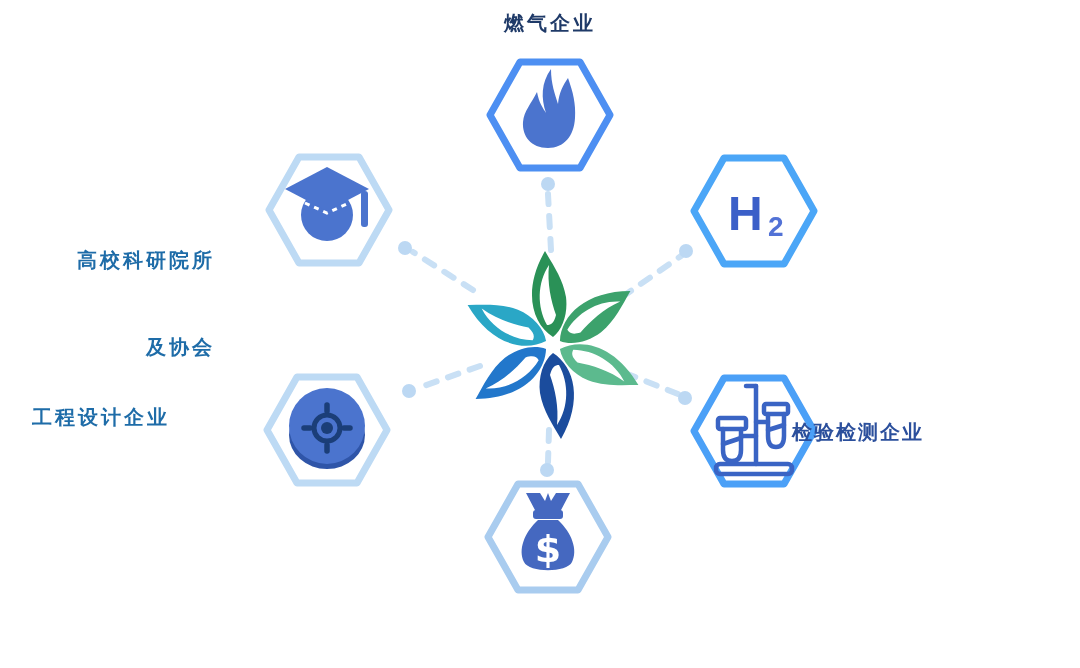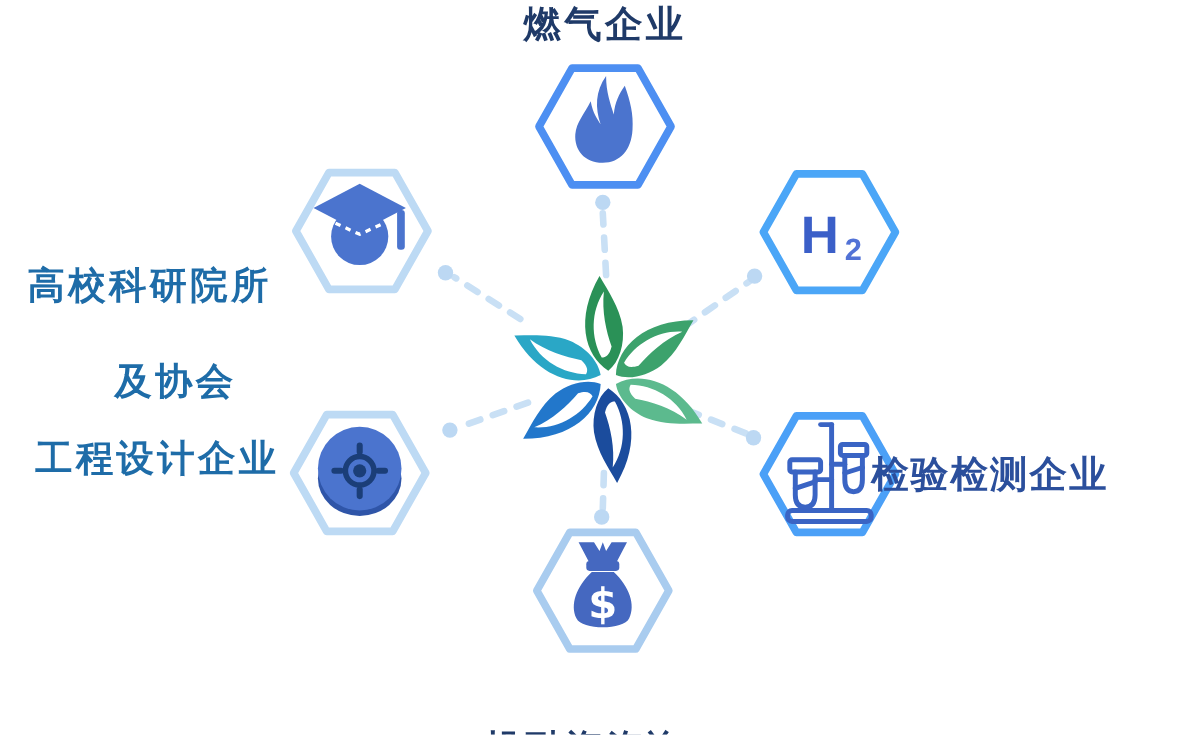--- a/index.html
+++ b/index.html
@@ -9,21 +9,21 @@
   }
   .layer { position:absolute; left:0; top:0; }
   .node { position:absolute; width:128px; height:118px; }
   .node svg { display:block; width:128px; height:118px; }
   .node-gas         { left:486px; top:56px;  }
   .node-hydrogen    { left:690px; top:152px; }
   .node-testing     { left:690px; top:372px; }
   .node-finance     { left:484px; top:478px; }
   .node-engineering { left:263px; top:371px; }
   .node-academia    { left:265px; top:151px; }
-  .label { position:absolute; font-weight:bold; font-size:34px; letter-spacing:3px; line-height:30px; white-space:pre; }
+  .label { position:absolute; font-weight:bold; font-size:20px; letter-spacing:3px; line-height:30px; white-space:pre; }
   .navy  { color:#1F3A68; }
   .steel { color:#1E6CA8; }
   .royal { color:#2B4F9C; }
   .label-gas         { left:430px; top:8px;   width:240px; text-align:center; }
   .label-hydrogen    { left:842px; top:188px; }
   .label-testing     { left:792px; top:417px; letter-spacing:2px;text-align:right; }
   .label-finance     { left:433px; top:604px; width:200px; text-align:center; line-height:31px; }
   .label-engineering { left:32px;  top:402px; }
   .label-academia    { left:25px;  top:188px; width:190px; text-align:right; line-height:29px; }
 </style>

